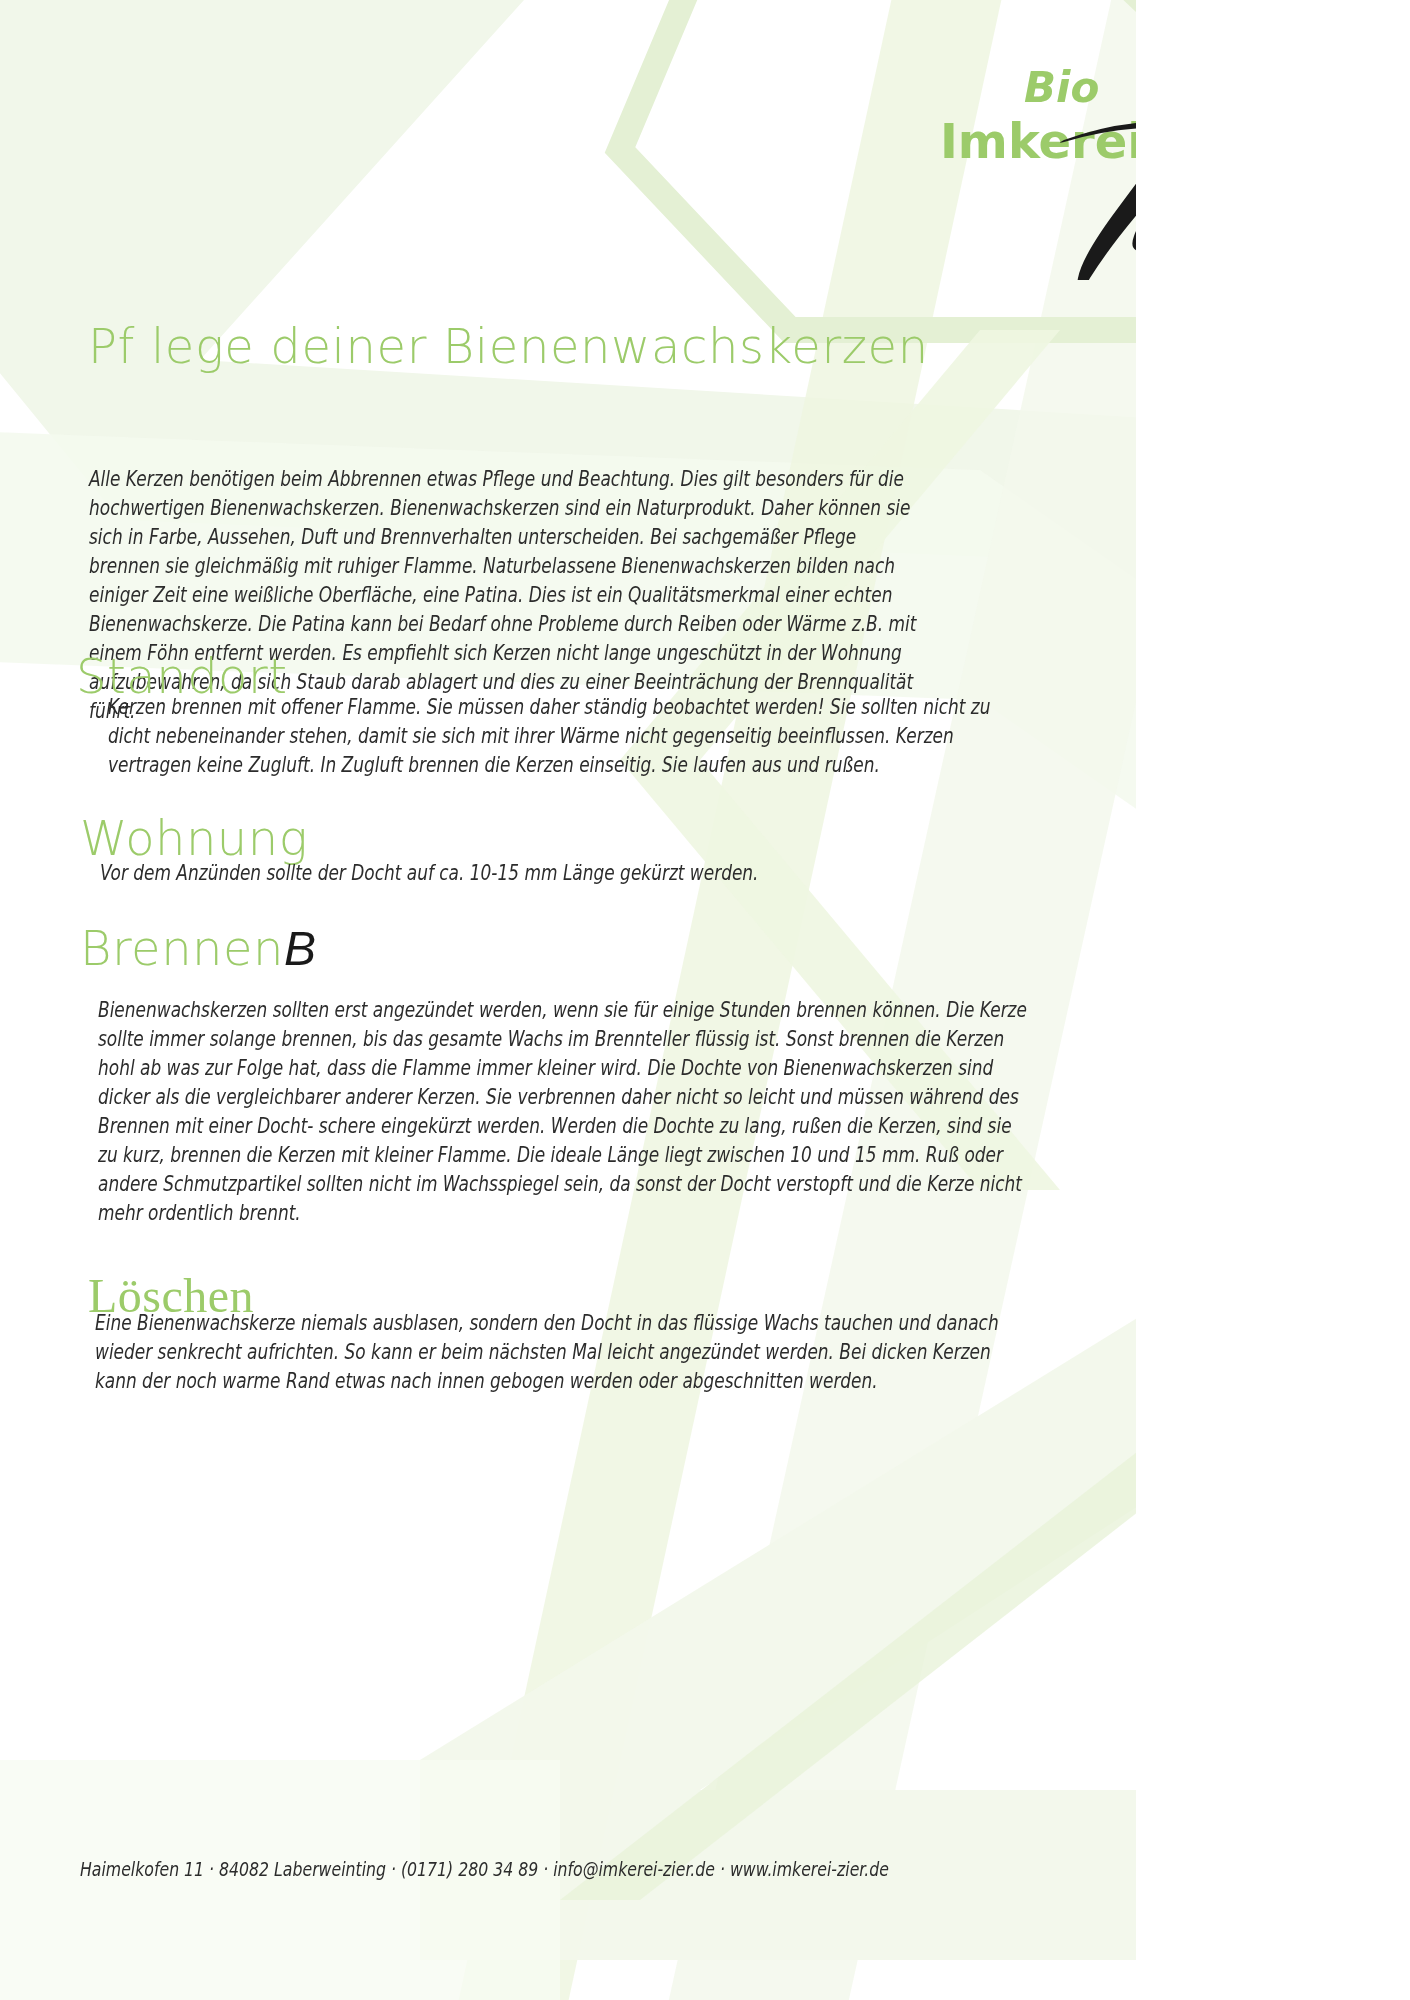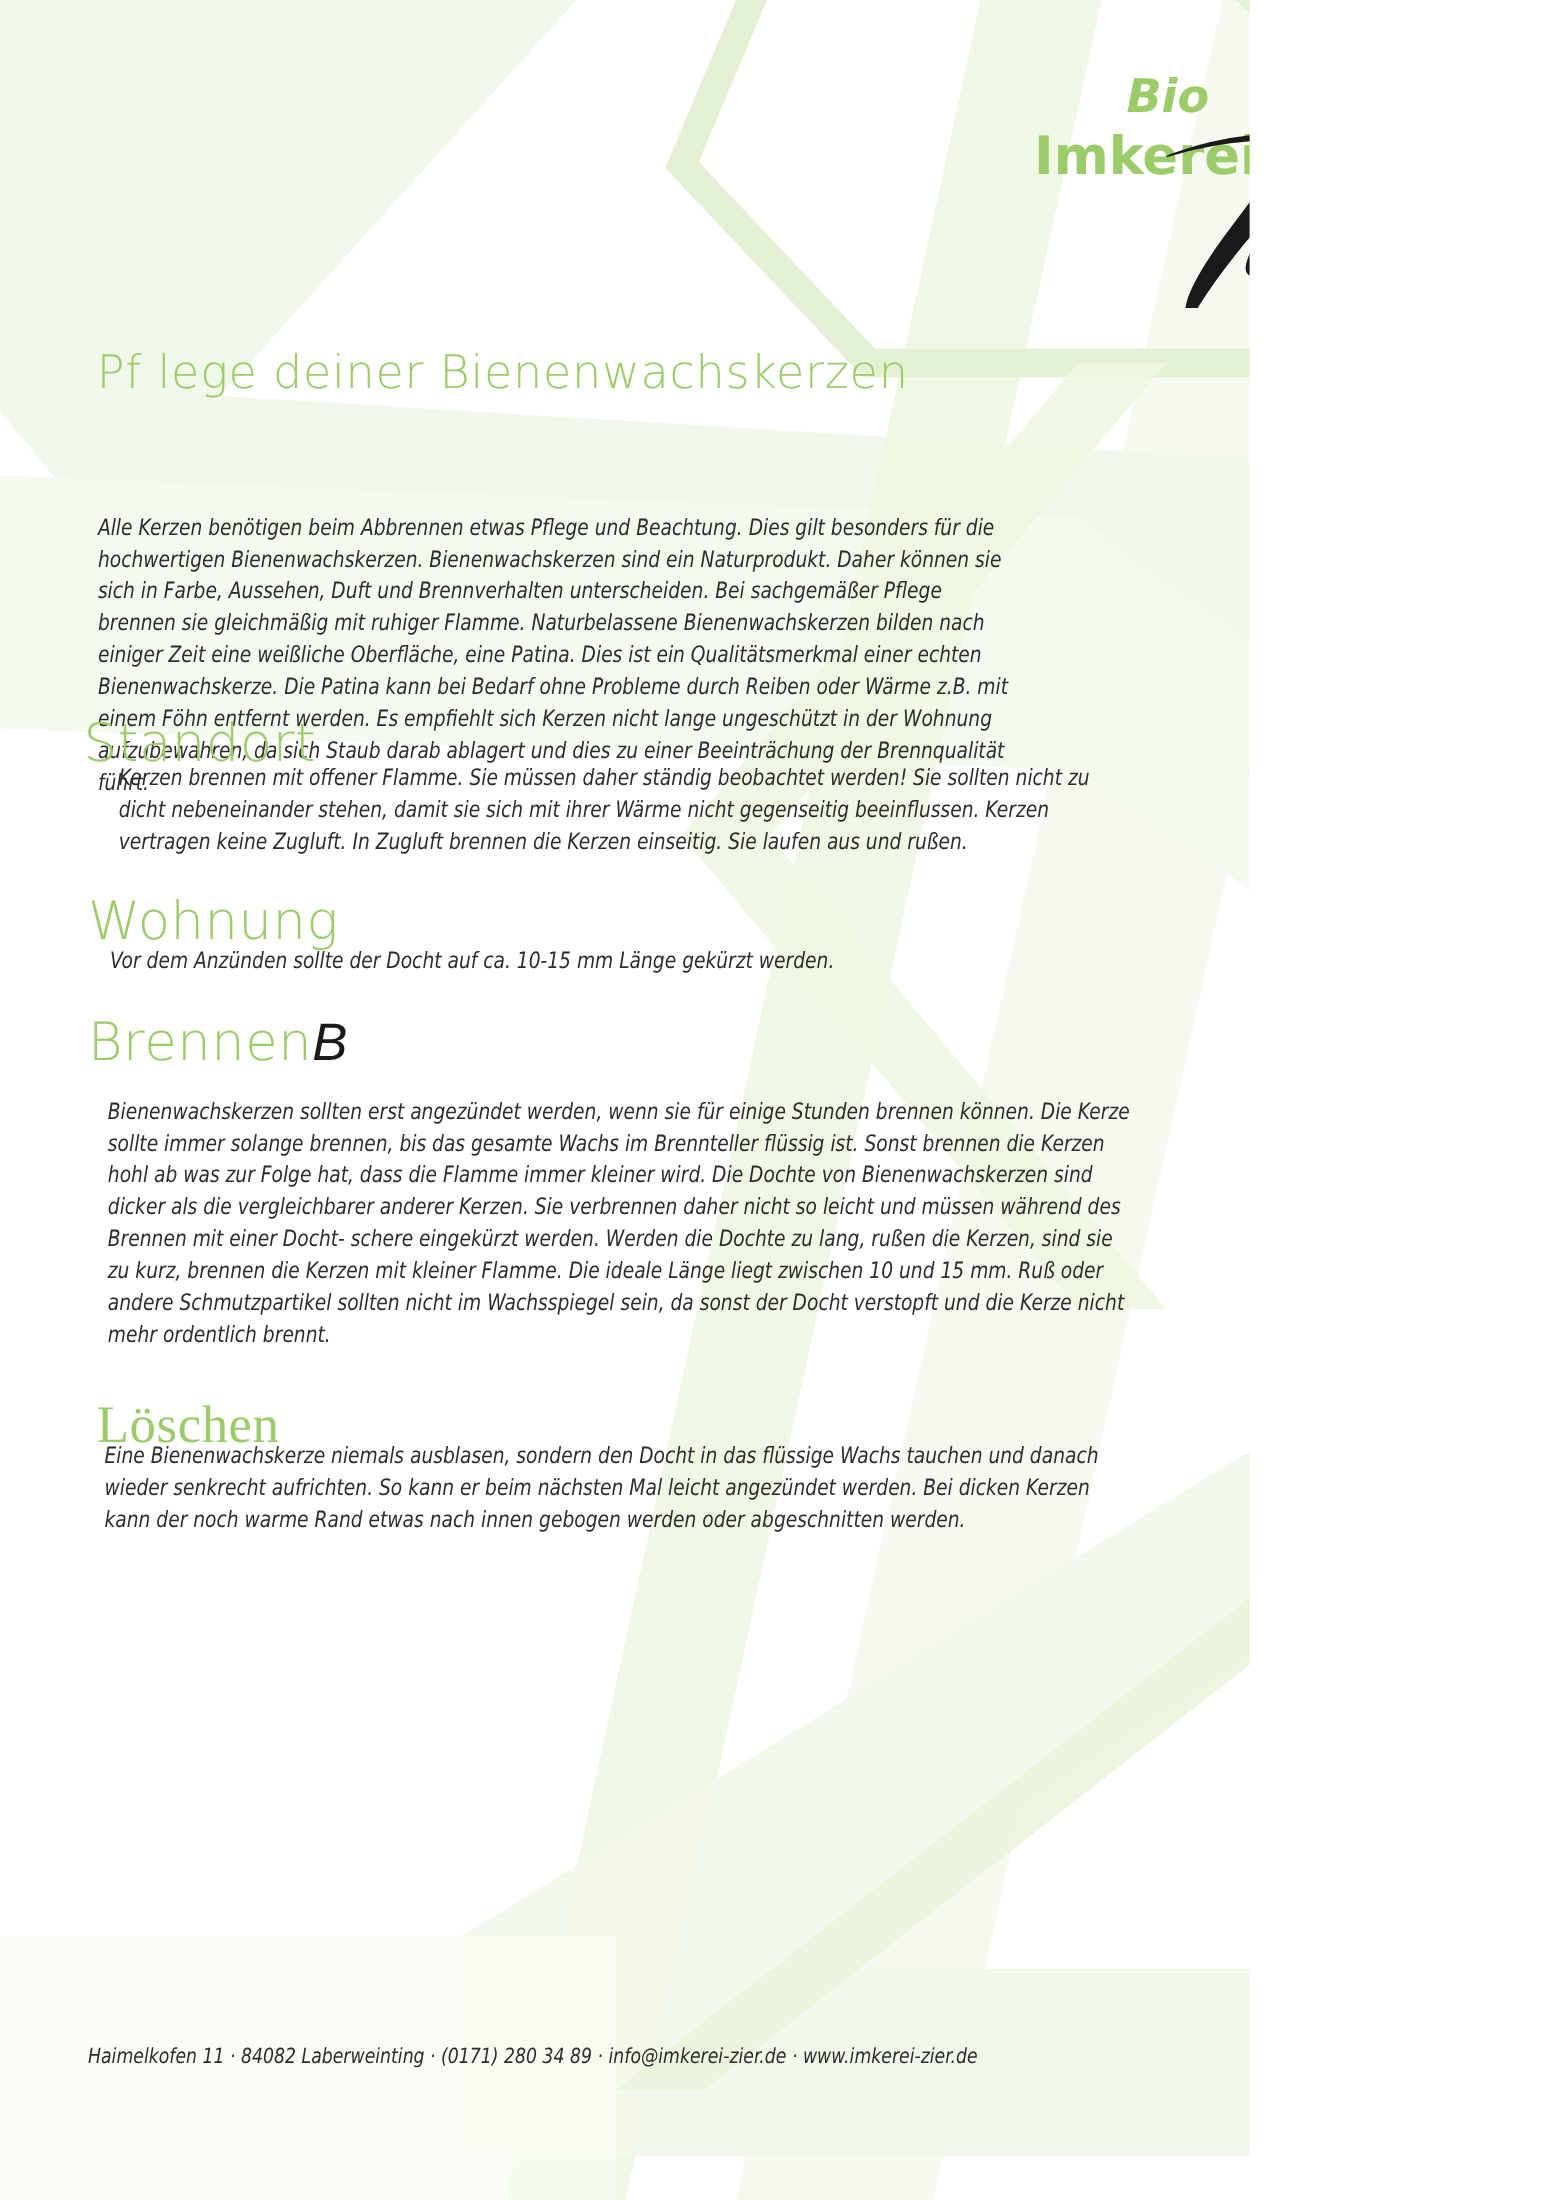--- a/index.html
+++ b/index.html
@@ -37,21 +37,21 @@
     left:0;top:0;
     width:1410px;
     z-index:3;
   }
 
   .doc-title{
     position:absolute;
     left:88px;top:286px;
     font-family:"DejaVu Sans", sans-serif;
     font-weight:300;
-    font-size:42px;
+    font-size:48px;
     letter-spacing:0.6px;
     color:#9ccb6a;
     white-space:nowrap;
   }
 
   .intro{
     position:absolute;
     left:89px;top:444px;
     width:905px;
     font-family:"DejaVu Sans Condensed","Liberation Sans", sans-serif;

